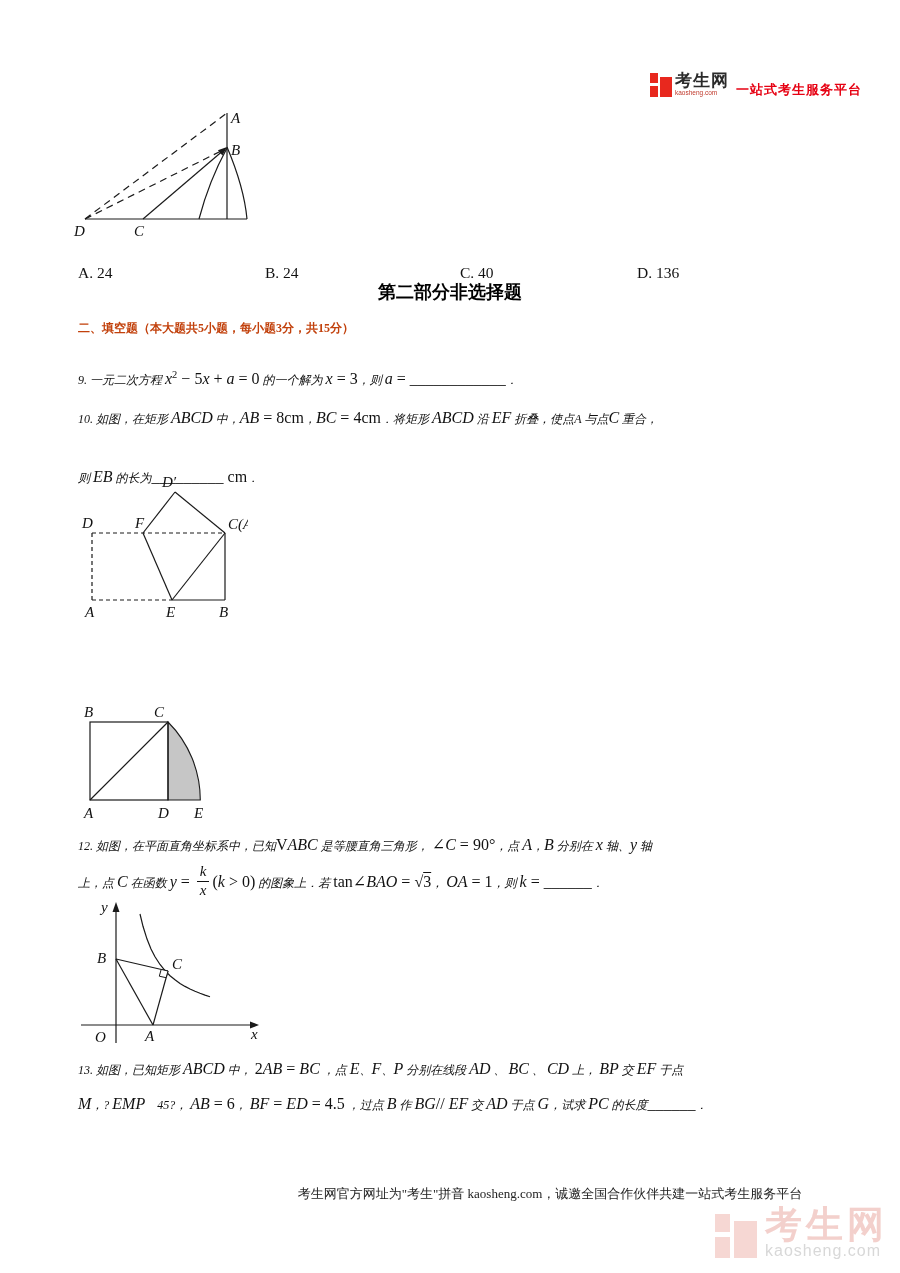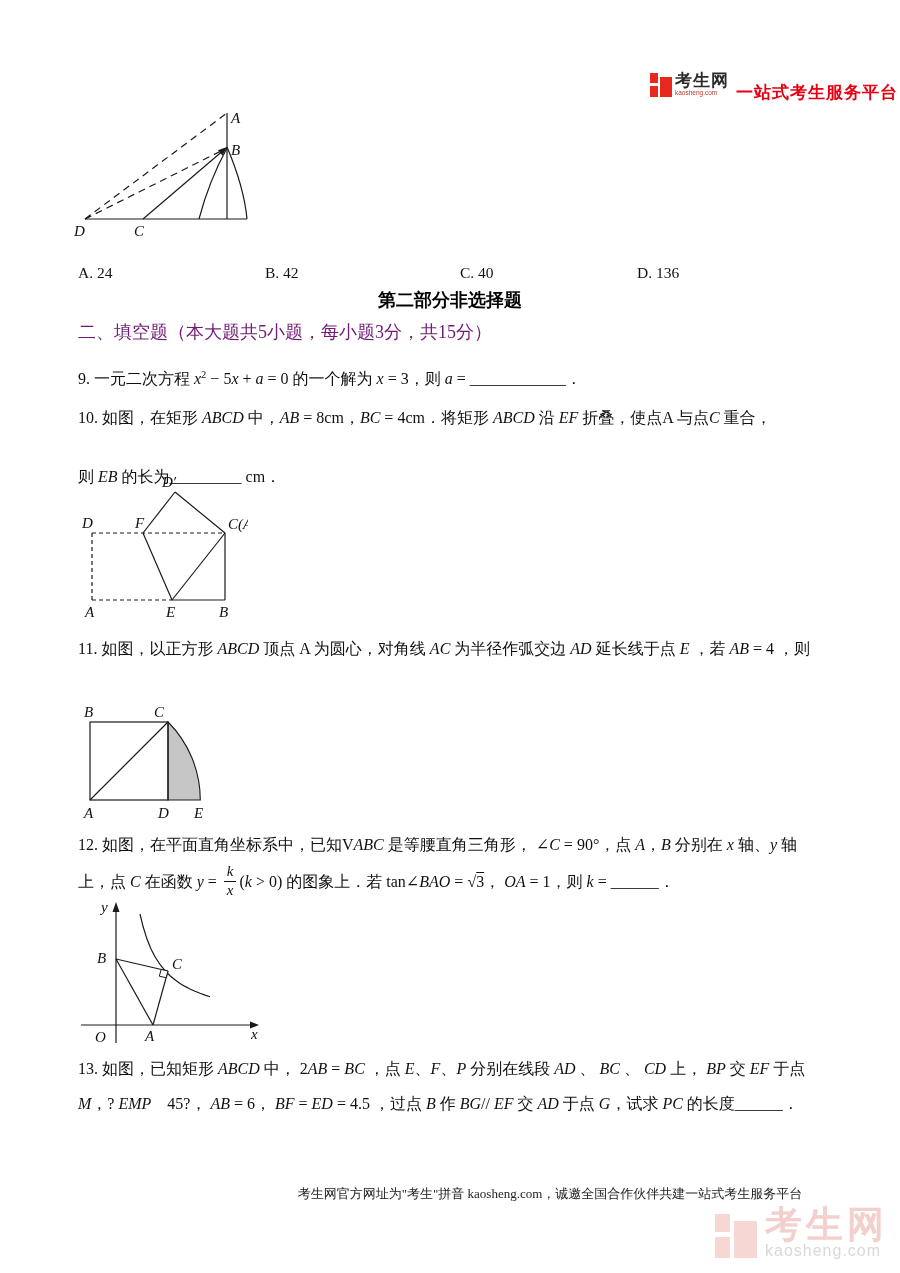--- a/index.html
+++ b/index.html
@@ -11,43 +11,43 @@
   .logo-icon{position:relative;width:22px;height:24px;margin-top:1px;}
   .logo-icon i{position:absolute;background:#e8281e;}
   .logo-icon .b1{left:0;top:0;width:8px;height:10px;}
   .logo-icon .b2{left:0;top:13px;width:8px;height:11px;}
   .logo-icon .b3{left:10px;top:4px;width:12px;height:20px;}
   .logo-txt{margin-left:3px;}
   .logo-name{font-family:"Liberation Sans","DejaVu Sans",sans-serif;font-weight:bold;
              font-size:17px;line-height:17px;color:#2b2b2b;letter-spacing:1px;}
   .logo-domain{font-family:"Liberation Sans",sans-serif;font-size:6.5px;line-height:7px;color:#c0392b;}
   .logo-tagline{margin-left:7px;margin-top:9px;font-family:"Liberation Sans",sans-serif;
-                font-weight:bold;font-size:17px;color:#e60012;letter-spacing:1px;}
+                font-weight:bold;font-size:13px;color:#e60012;letter-spacing:1px;}
 
   
   .fig{position:absolute;}
   .fig text{font-family:"Liberation Serif","DejaVu Serif",serif;font-style:italic;font-size:15px;fill:#111;}
   .fig line, .fig path, .fig polyline, .fig rect{stroke:#1a1a1a;stroke-width:1.2;fill:none;}
   .fig .dash{stroke-dasharray:7 5;}
   .fig .dot{stroke-dasharray:4 3;}
   .fig .fillk{fill:#1a1a1a;stroke:none;}
   .fig .shade{fill:#c6c6c6;stroke:#1a1a1a;stroke-width:1.1;}
   .fig .ra{fill:#ffffff;stroke:#1a1a1a;stroke-width:1;}
 
   
   .options{position:absolute;top:252px;left:78px;width:760px;height:20px;font-size:15.5px;}
   .opt{position:absolute;top:12px;white-space:nowrap;}
 
-  .heading{position:absolute;top:288px;left:0;width:900px;text-align:center;
+  .heading{position:absolute;top:280px;left:0;width:900px;text-align:center;
            font-weight:bold;font-size:18px;color:#000;}
-  .subheading{position:absolute;top:320px;left:78px;font-weight:normal;font-size:18px;color:#701a75;}
+  .subheading{position:absolute;top:320px;left:78px;font-weight:bold;font-size:12px;color:#c2410c;}
 
   
   .qline{position:absolute;left:78px;white-space:nowrap;font-size:15px;line-height:22px;color:#111;}
-  .cn{font-size:16px;}
+  .cn{font-size:12px;font-style:italic;}
   .it{font-style:italic;font-size:16px;}
   .rm{font-size:16px;}
   .sup{font-size:10.5px;vertical-align:super;}
   .ovl{text-decoration:overline;}
   .frac{display:inline-block;vertical-align:middle;text-align:center;font-style:italic;
         font-size:15px;line-height:1.05;margin:0 3px;position:relative;top:-2px;}
   .frac .num{display:block;border-bottom:1.2px solid #111;padding:0 3px 1px;}
   .frac .den{display:block;padding-top:1px;}
 
   
@@ -94,21 +94,21 @@
       <polygon class="fillk" points="0 0 -9 3.5 -9 -3.5" transform="translate(157,44) rotate(-40.6)"></polygon>
     </g>
     <text x="161" y="20">A</text>
     <text x="161" y="52">B</text>
     <text x="64" y="133">C</text>
     <text x="4" y="133">D</text>
   </svg>
 
   <div class="options">
     <span class="opt" style="left:0">A. 24</span>
-    <span class="opt" style="left:187px">B. 42</span>
+    <span class="opt" style="left:187px">B. 24</span>
     <span class="opt" style="left:382px">C. 40</span>
     <span class="opt" style="left:559px">D. 136</span>
   </div>
 
   <div class="heading">第二部分非选择题</div>
   <div class="subheading">二、填空题（本大题共5小题，每小题3分，共15分）</div>
 
   <div class="qline" style="top:364px"><span class="cn">9. 一元二次方程 </span><span class="it">x</span><span class="sup">2</span><span class="rm"> − 5</span><span class="it">x</span><span class="rm"> + </span><span class="it">a</span><span class="rm"> = 0</span><span class="cn"> 的一个解为 </span><span class="it">x</span><span class="rm"> = 3</span><span class="cn">，则 </span><span class="it">a</span><span class="rm"> = ____________</span><span class="cn">．</span></div>
 
   <div class="qline" style="top:407px"><span class="cn">10. 如图，在矩形 </span><span class="it">ABCD</span><span class="cn"> 中，</span><span class="it">AB</span><span class="rm"> = 8cm</span><span class="cn">，</span><span class="it">BC</span><span class="rm"> = 4cm</span><span class="cn">．将矩形 </span><span class="it">ABCD</span><span class="cn"> 沿 </span><span class="it">EF</span><span class="cn"> 折叠，使点A 与点</span><span class="it">C</span><span class="cn"> 重合，</span></div>
@@ -128,21 +128,20 @@
     </g>
     <text x="84" y="14">D′</text>
     <text x="4" y="55">D</text>
     <text x="57" y="55">F</text>
     <text x="150" y="56">C(A′)</text>
     <text x="7" y="144">A</text>
     <text x="88" y="144">E</text>
     <text x="141" y="144">B</text>
   </svg>
 
-  <div class="qline" style="top:638px"><span class="cn">11. 如图，以正方形 </span><span class="it">ABCD</span><span class="cn"> 顶点 A 为圆心，对角线 </span><span class="it">AC</span><span class="cn"> 为半径作弧交边 </span><span class="it">AD</span><span class="cn"> 延长线于点 </span><span class="it">E</span><span class="cn"> ，若 </span><span class="it">AB</span><span class="rm"> = 4</span><span class="cn"> ，则</span></div>
 
   <svg class="fig" style="left:82px;top:702px;width:150px;height:122px" viewBox="0 0 150 122">
     <g>
       <path class="shade" d="M86,20 A110.3,110.3 0 0 1 118.3,98 L86,98 Z"></path>
       <rect x="8" y="20" width="78" height="78"></rect>
       <line x1="8" y1="98" x2="86" y2="20"></line>
     </g>
     <text x="2" y="15">B</text>
     <text x="72" y="15">C</text>
     <text x="2" y="116">A</text>

